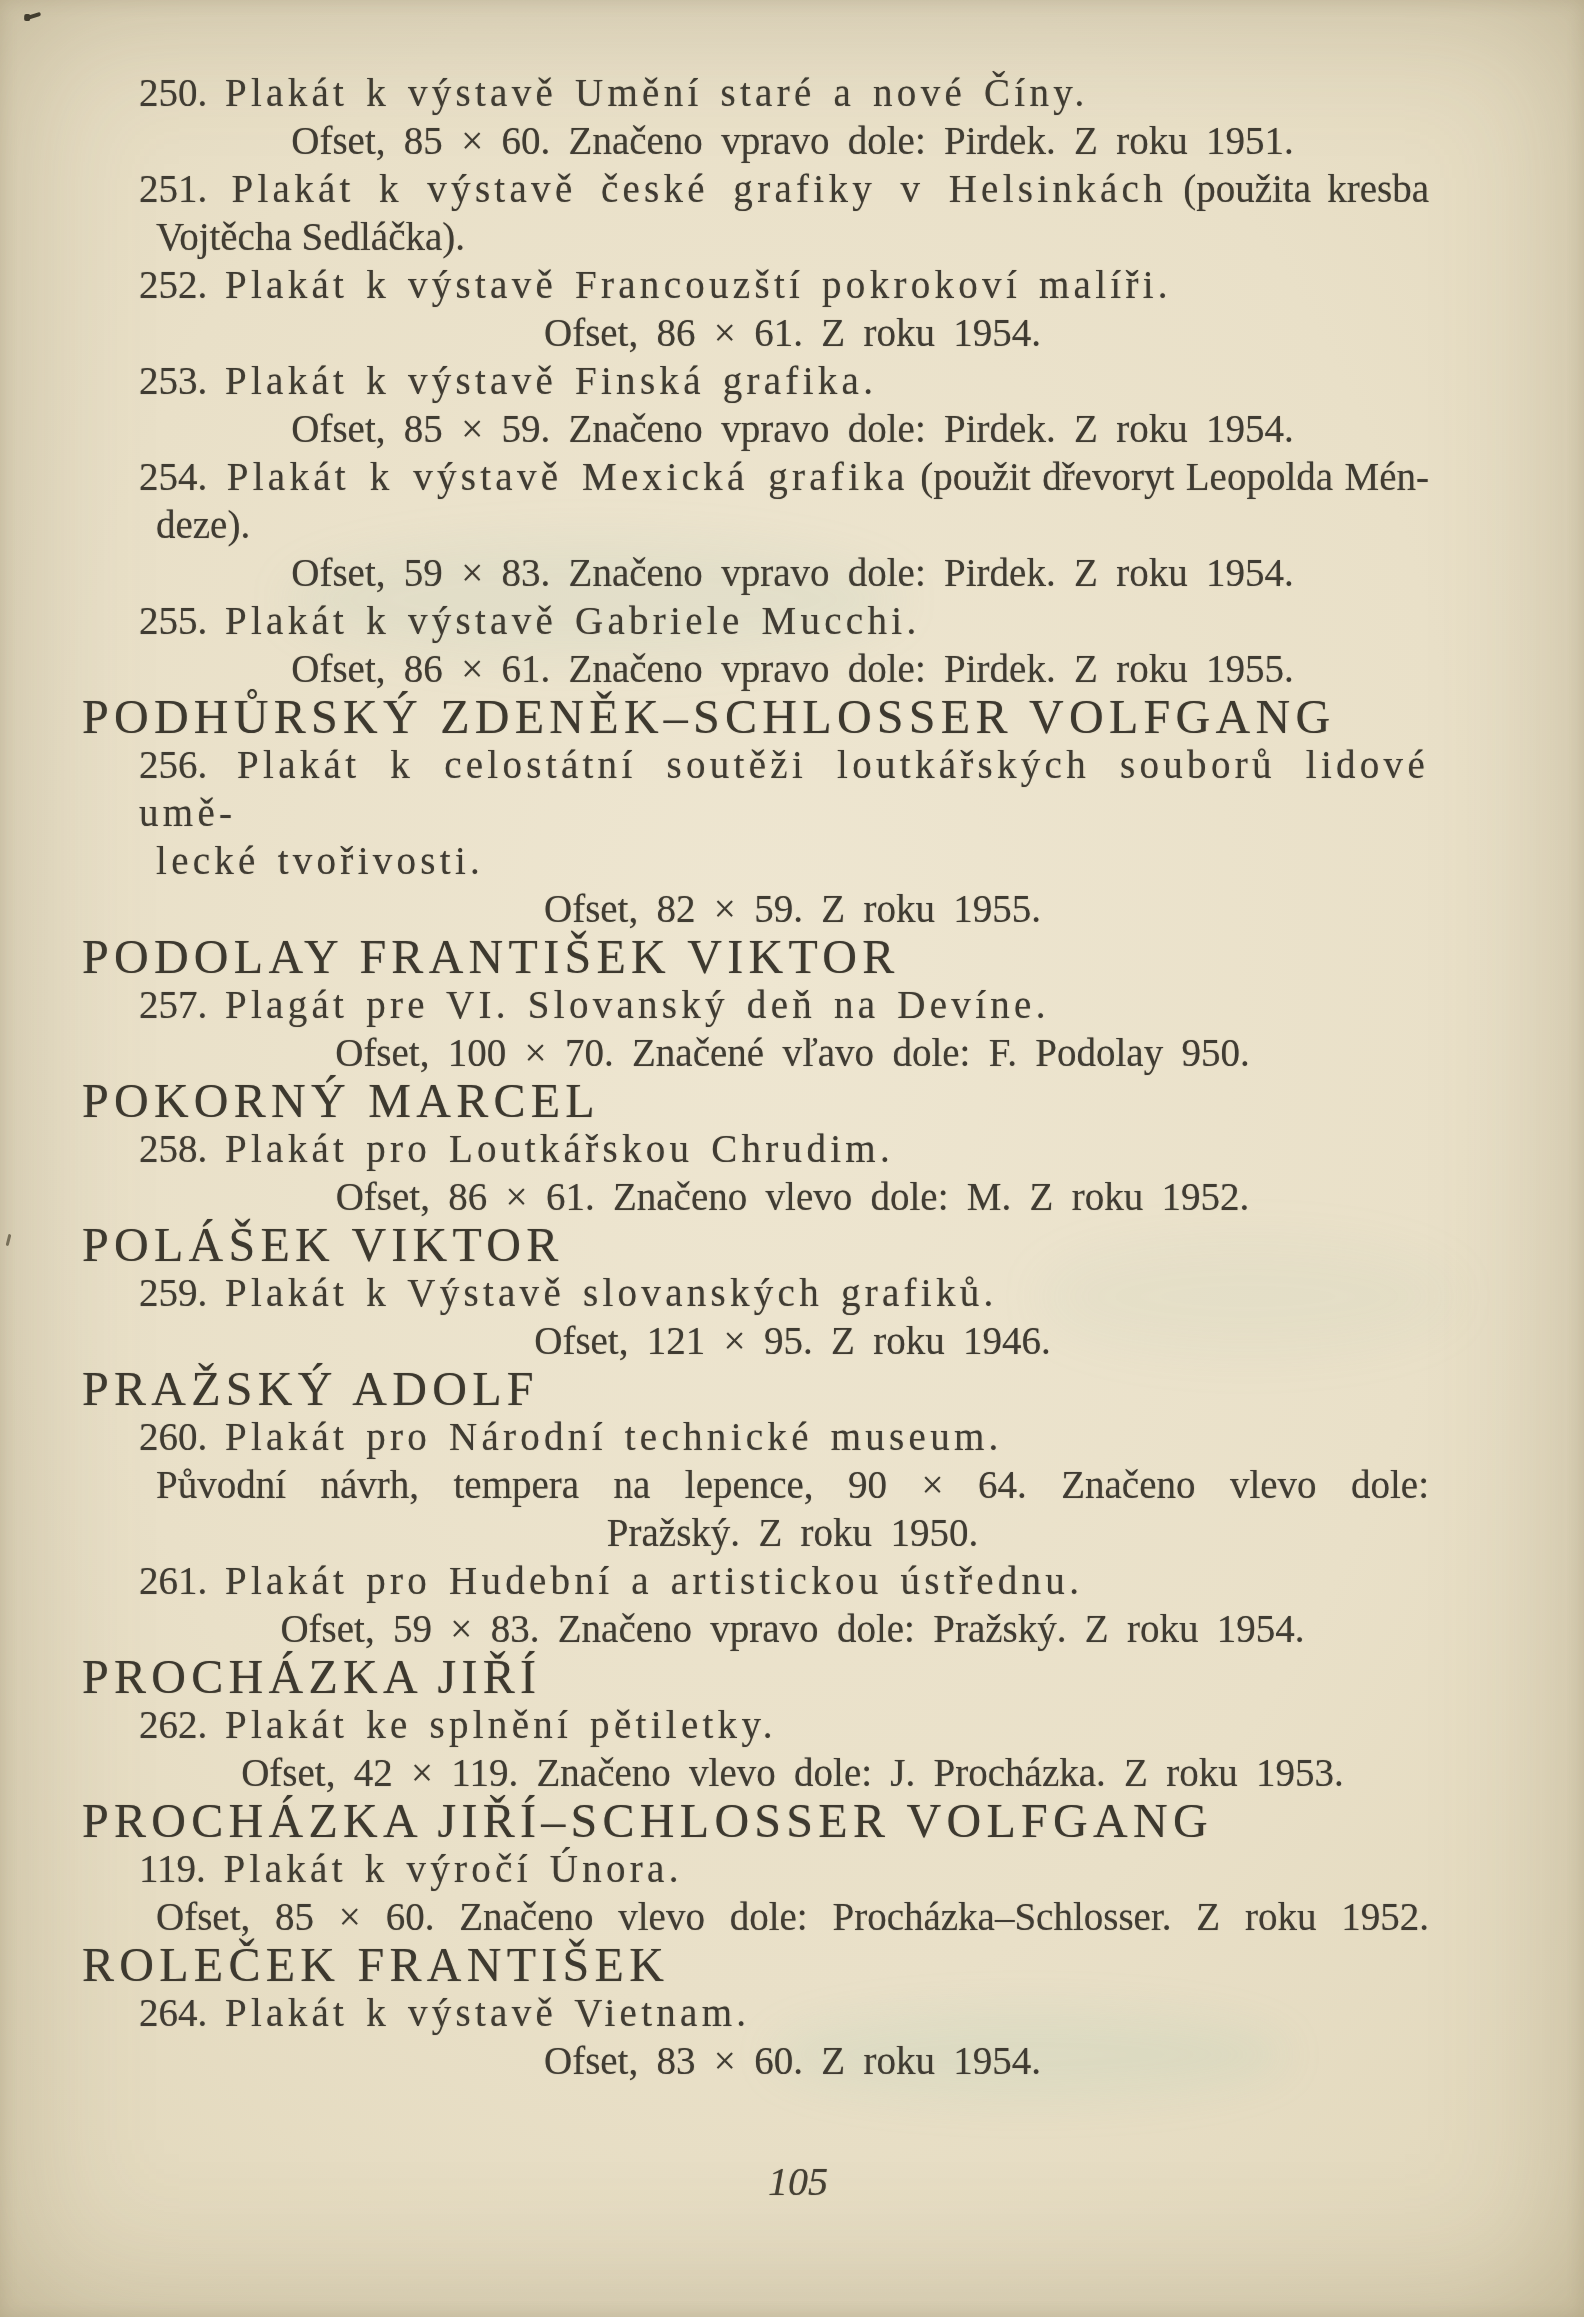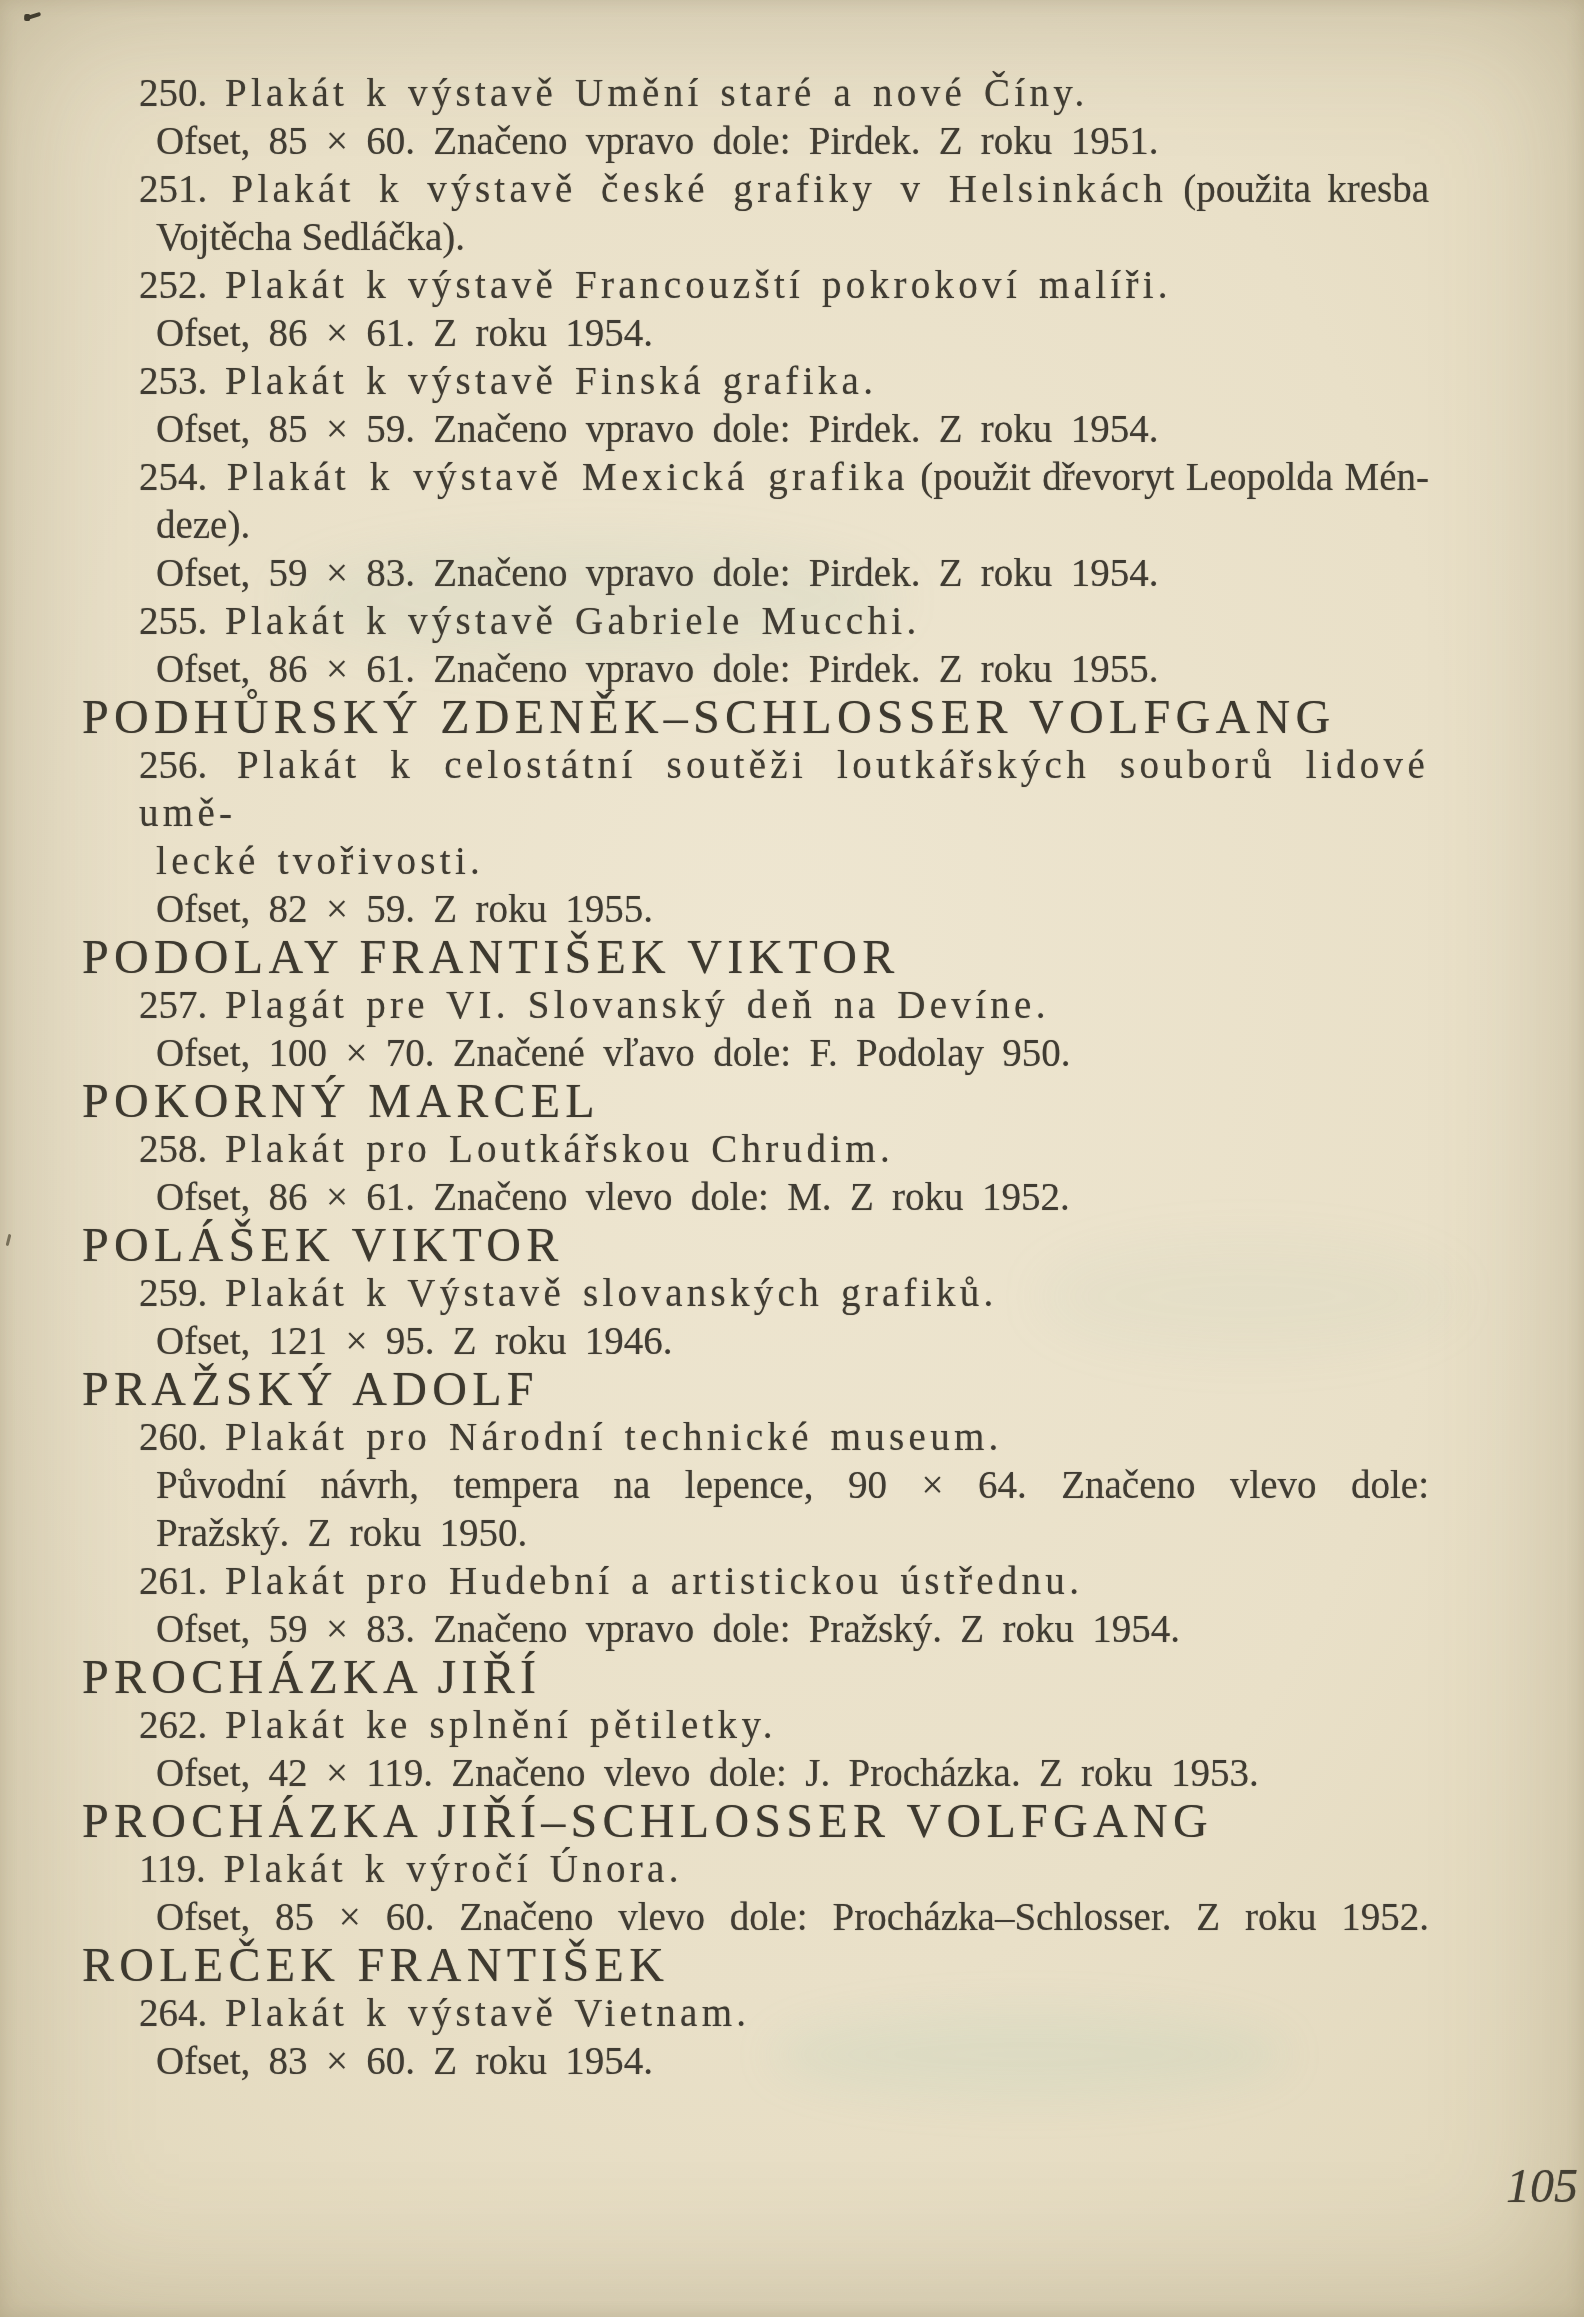--- a/index.html
+++ b/index.html
@@ -45,26 +45,26 @@
   .line.header{
     margin-left:82px;
     font-size:48px;
     letter-spacing:.11em;
     color:#3d392f;
   }
   .line.justify{text-align:justify;text-align-last:justify;}
   .num{margin-right:8px;}
   .sp{letter-spacing:.11em;word-spacing:.10em;}
   .nm{letter-spacing:0;margin-top:24px;}
-  .detail{word-spacing:.22em;}
+  .detail{word-spacing:.22em;text-align:center;}
   .folio{
-    position:absolute;top:2158px;left:4px;width:1574px;
-    text-align:right;
+    position:absolute;top:2158px;left:11px;width:1574px;
+    text-align:center;
     font-style:italic;
-    font-size:48px;
+    font-size:40px;
     color:#454034;
     text-shadow:0 0 1px rgba(62,56,44,.55);
   }
 </style>
 </head>
 <body>
 
 <div class="page">
   <div class="stain stain-1"></div>
   <div class="stain stain-2"></div>

